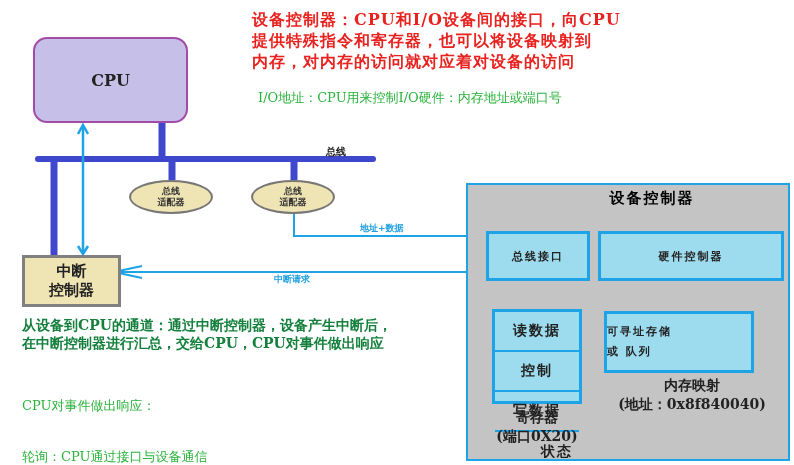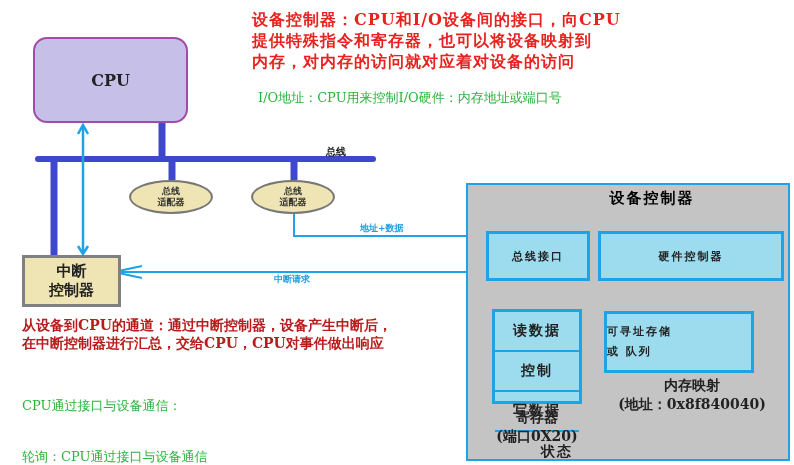--- a/index.html
+++ b/index.html
@@ -1,21 +1,21 @@
 <!DOCTYPE html>
 <html><head>
 <meta charset="utf-8">
 <style>
   html, body { margin:0; padding:0; background:#ffffff; }
   body { width:794px; height:465px; position:relative; overflow:hidden;
          font-family:"DejaVu Serif", "Liberation Serif", serif; }
   .abs { position:absolute; }
   .red-note { color:#e8221f; font-size:16px; font-weight:bold; line-height:21px; letter-spacing:1px; }
   .green-note { color:#2bb33c; font-size:13px; font-weight:normal; line-height:17px; }
-  .brown-note { color:#b91c1c; font-size:14px; font-weight:bold; line-height:18px; }
+  .brown-note { color:#15803d; font-size:14px; font-weight:bold; line-height:18px; }
   .cpu-box { left:33px; top:37px; width:155px; height:86px; background:#c6bfe7;
              border:2px solid #a24ba8; border-radius:14px; box-sizing:border-box;
              display:flex; align-items:center; justify-content:center;
              font-size:16px; font-weight:bold; color:#222; }
   .adapter { width:84px; height:34px; background:#efe4b3; border:2px solid #777;
              border-radius:50%; box-sizing:border-box; display:flex; flex-direction:column;
              align-items:center; justify-content:center; font-family:"DejaVu Sans", sans-serif;
              font-size:9px; font-weight:bold; color:#333; line-height:11px; }
   .intc { left:22px; top:255px; width:99px; height:52px; background:#efe4b3;
           border:3px solid #808080; box-sizing:border-box; display:flex; flex-direction:column;
@@ -91,21 +91,21 @@
   <span>中断</span>
   <span>控制器</span>
 </div>
 
 <div class="abs brown-note" style="left:22px; top:316px;">
   <div>从设备到CPU的通道：通过中断控制器，设备产生中断后，</div>
   <div>在中断控制器进行汇总，交给CPU，CPU对事件做出响应</div>
 </div>
 
 <div class="abs green-note" style="left:22px; top:363px; white-space:pre;">
-  <div>CPU通过接口与设备通信：</div>
+  <div>CPU对事件做出响应：</div>
   <div>轮询：CPU通过接口与设备通信</div>
   
   
   
   
 </div>
 
 <div class="abs devctl">
   <div class="abs devctl-title">设备控制器</div>
   <div class="abs cyan-box" style="left:18px; top:46px; width:104px; height:50px;">

